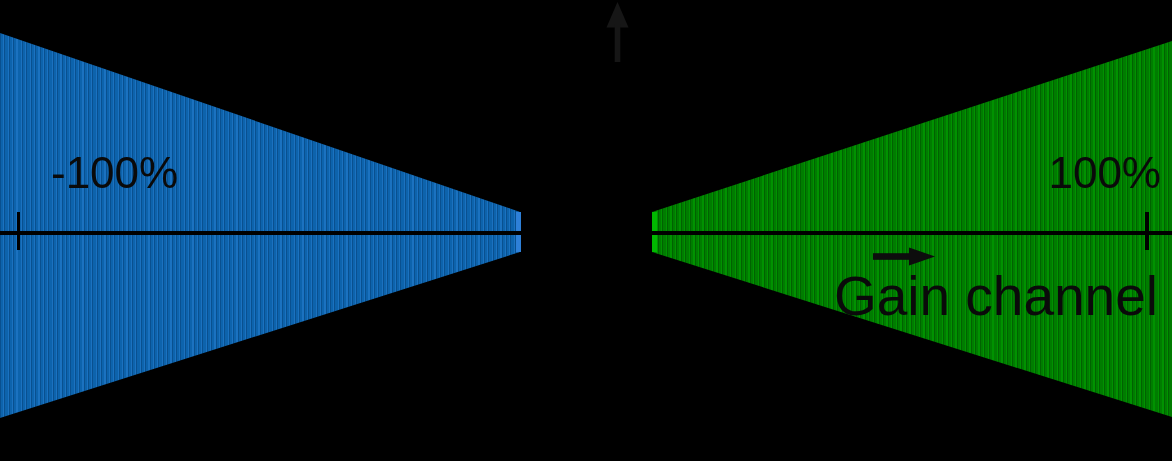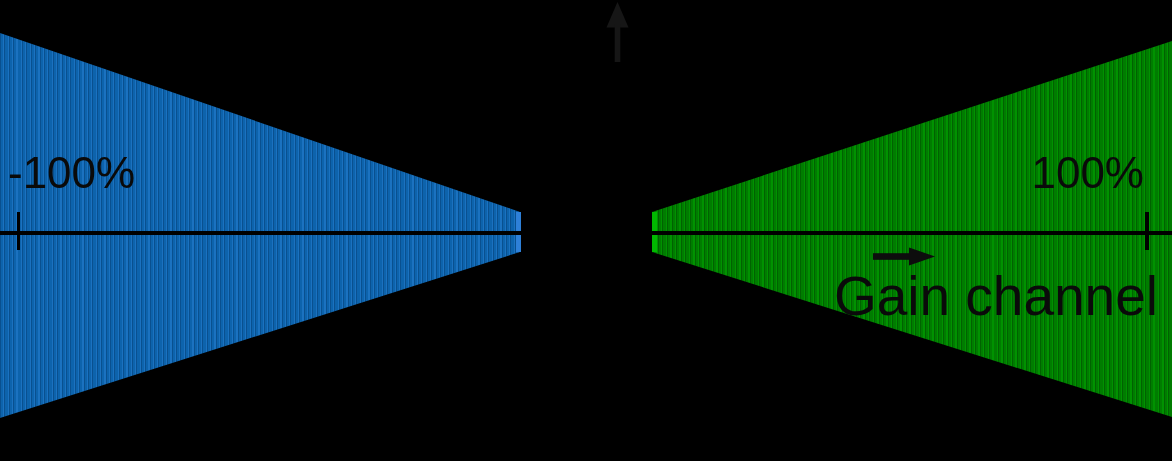--- a/index.html
+++ b/index.html
@@ -52,22 +52,22 @@
   .tick-right { left: 1145px; }
 
   
   .label {
     position: absolute;
     color: var(--text, #0a0a0a);
     font-size: 44px;
     line-height: 1.15;
     white-space: nowrap;
   }
-  .label-neg  { left: 8px;  top: 148px; }
-  .label-pos  { right: 28px; top: 148px; }
+  .label-neg  { left: 8px;  top: 148px; padding-left: 43px; }
+  .label-pos  { right: 11px; top: 148px; }
   .label-gain { right: 14px; top: 265px; font-size: 55px; }
 
   
   .up-arrow    { position: absolute; left: 603px; top: 0;    color: var(--up-arrow, #161616); }
   .right-arrow { position: absolute; left: 873px; top: 247px; color: var(--right-arrow, #0d0d0d); }
   .up-arrow svg, .right-arrow svg { display: block; }
 </style>
 </head>
 <body>
 

